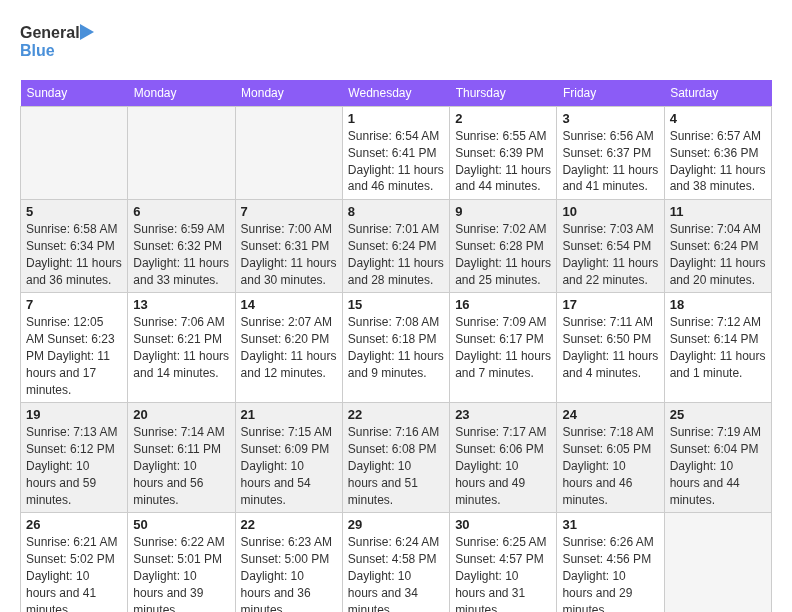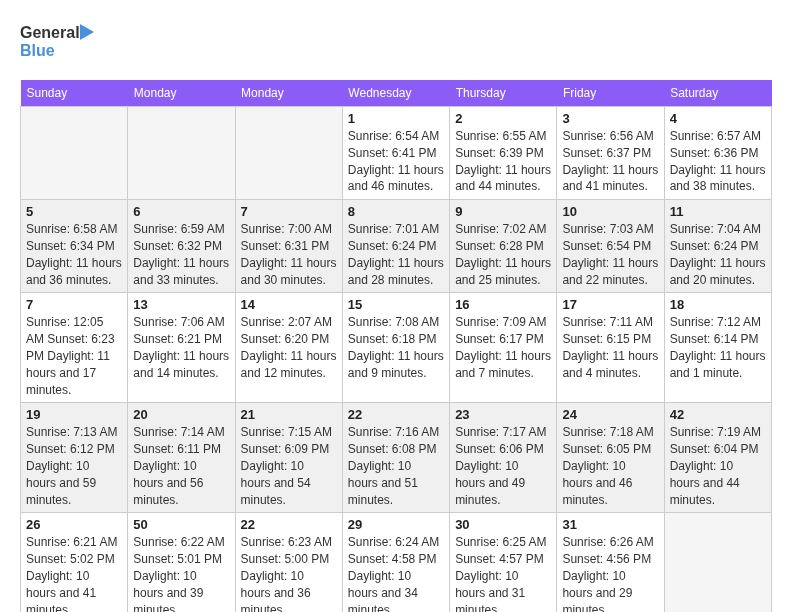--- a/index.html
+++ b/index.html
@@ -203,21 +203,21 @@
         </td>
         <td>
           <div class="day-number">16</div>
           <div class="day-info">Sunrise: 7:09 AM
 Sunset: 6:17 PM
 Daylight: 11 hours and 7 minutes.</div>
         </td>
         <td>
           <div class="day-number">17</div>
           <div class="day-info">Sunrise: 7:11 AM
-Sunset: 6:15 PM
+Sunset: 6:50 PM
 Daylight: 11 hours and 4 minutes.</div>
         </td>
         <td>
           <div class="day-number">18</div>
           <div class="day-info">Sunrise: 7:12 AM
 Sunset: 6:14 PM
 Daylight: 11 hours and 1 minute.</div>
         </td>
       </tr>
       <tr>
@@ -251,21 +251,21 @@
 Sunset: 6:06 PM
 Daylight: 10 hours and 49 minutes.</div>
         </td>
         <td>
           <div class="day-number">24</div>
           <div class="day-info">Sunrise: 7:18 AM
 Sunset: 6:05 PM
 Daylight: 10 hours and 46 minutes.</div>
         </td>
         <td>
-          <div class="day-number">42</div>
+          <div class="day-number">25</div>
           <div class="day-info">Sunrise: 7:19 AM
 Sunset: 6:04 PM
 Daylight: 10 hours and 44 minutes.</div>
         </td>
       </tr>
       <tr>
         <td>
           <div class="day-number">26</div>
           <div class="day-info">Sunrise: 6:21 AM
 Sunset: 5:02 PM

